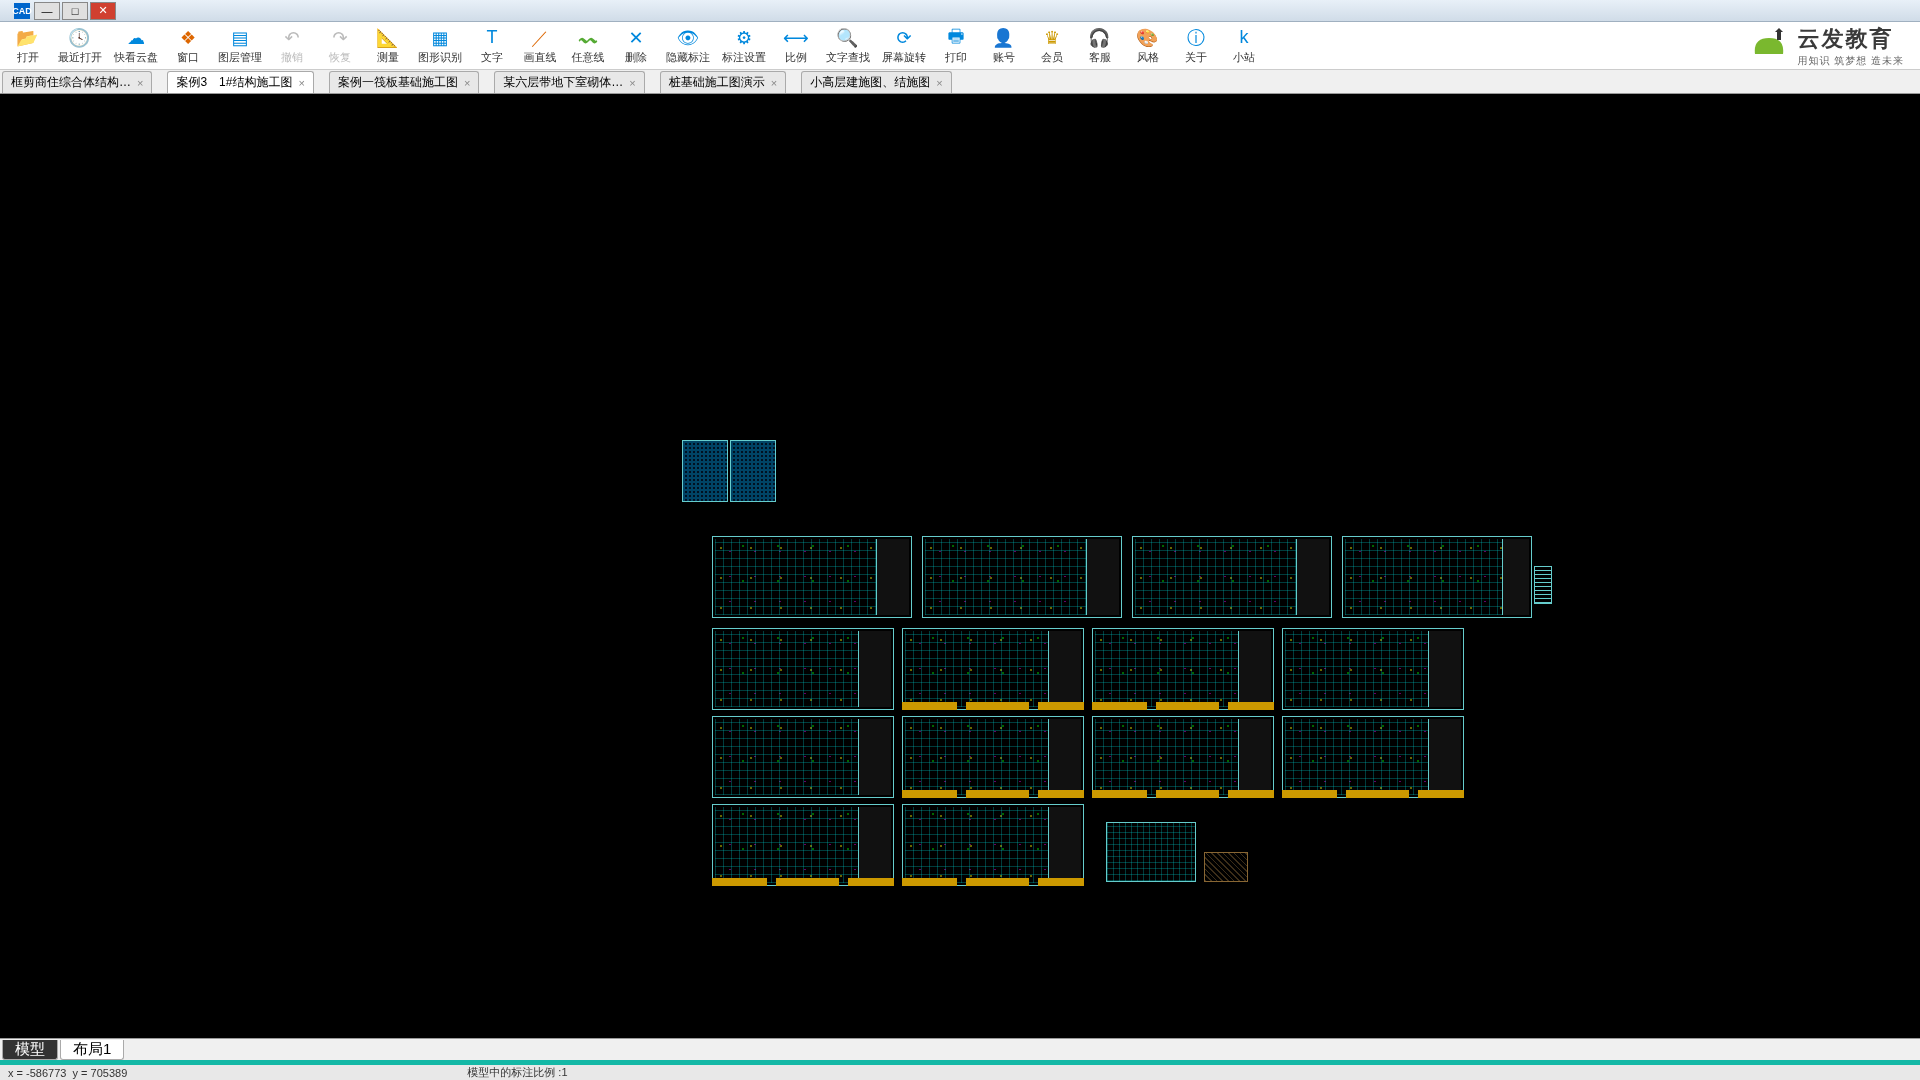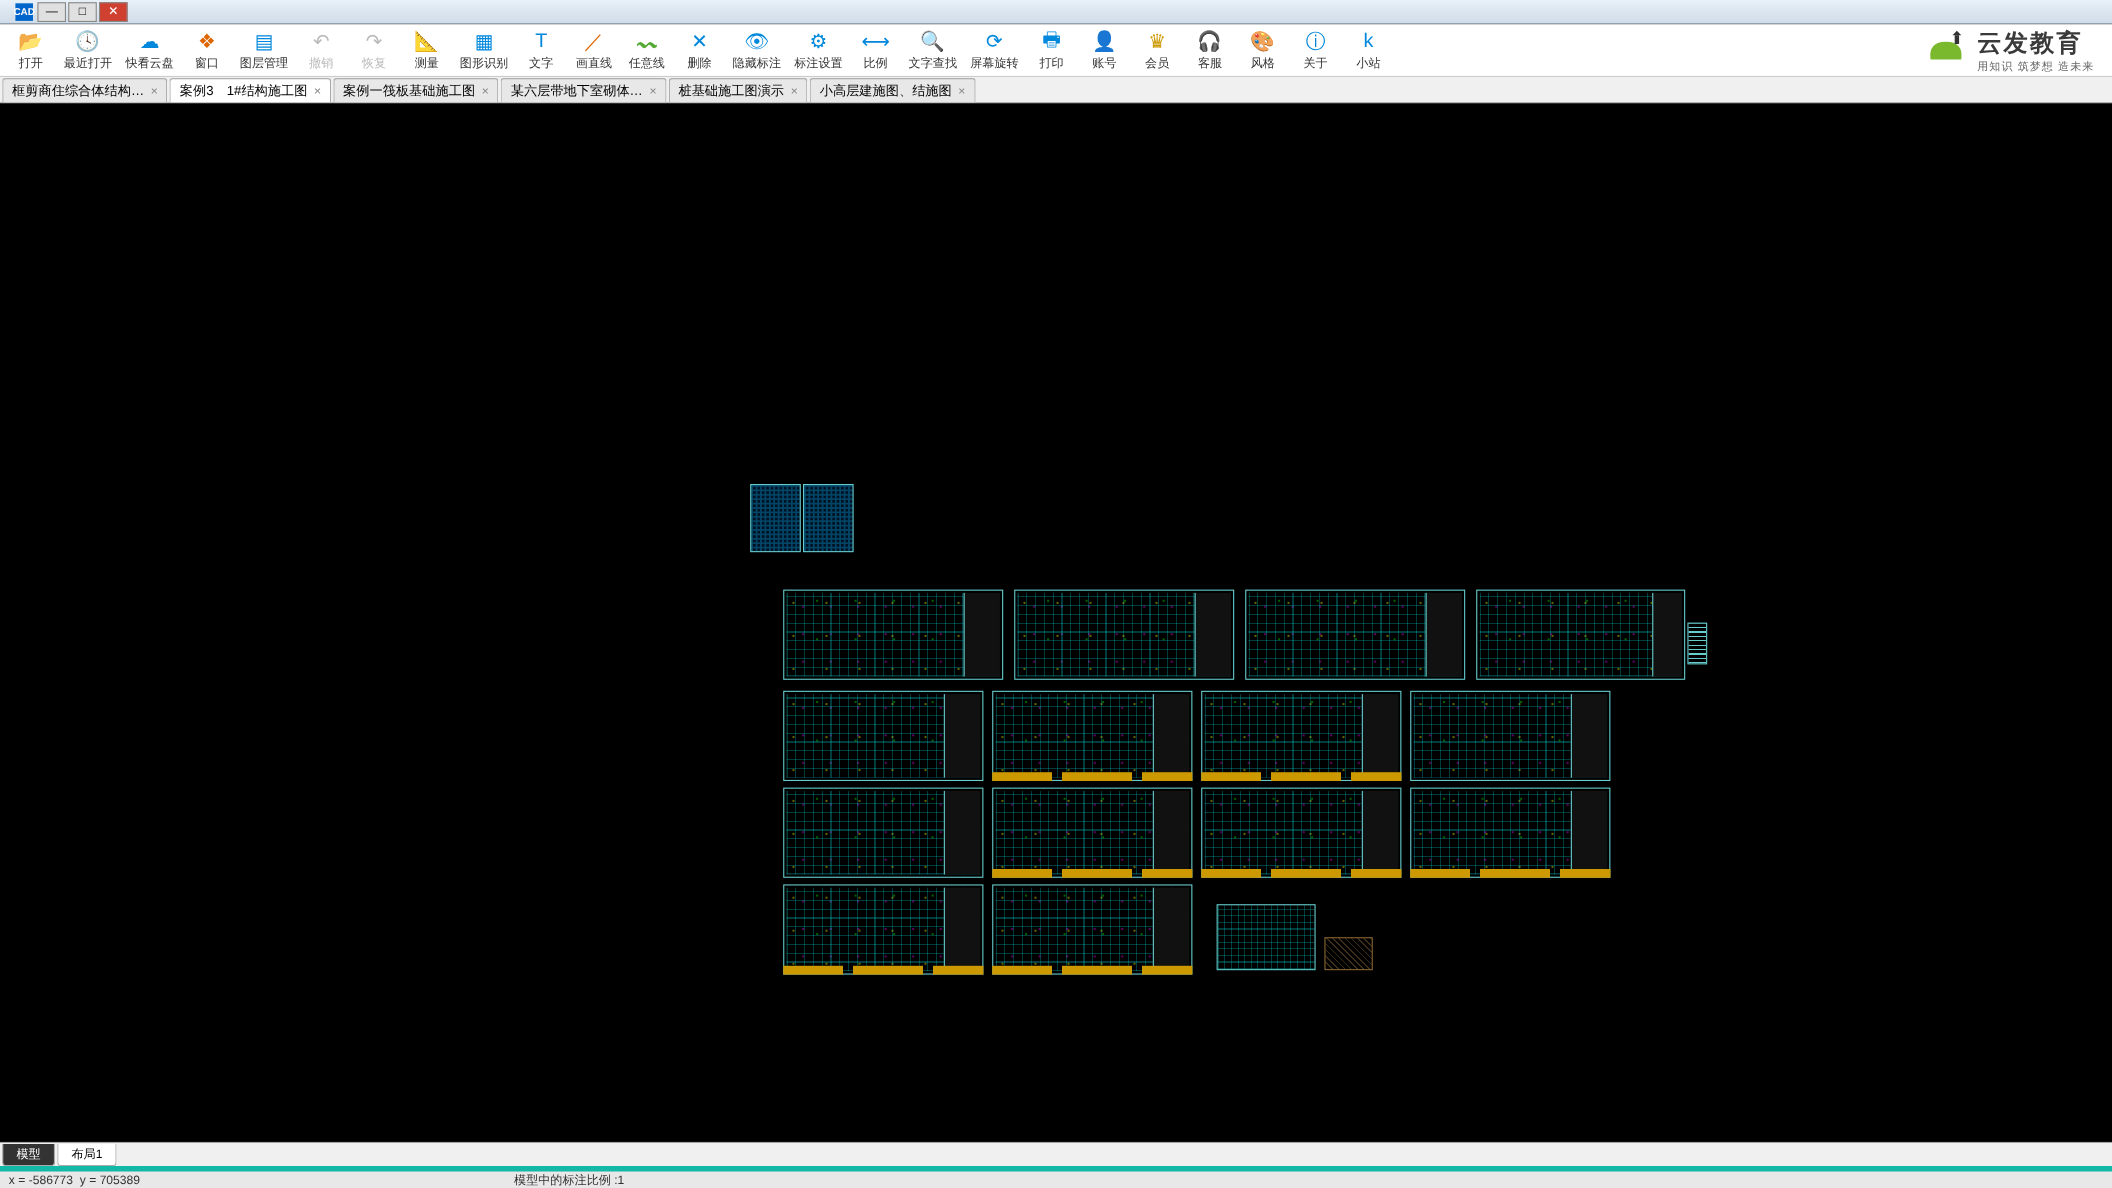--- a/index.html
+++ b/index.html
@@ -18,21 +18,21 @@
 .toolbar .tool-label { font-size: 11px; color: #333; margin-top: 1px; white-space: nowrap; }
 .toolbar .tool-item.disabled .tool-icon, .toolbar .tool-item.disabled .tool-label { color: #bbb; }
 .toolbar .spacer { flex: 1; }
 .toolbar .brand { display: flex; padding-right: 12px; }
 .toolbar .brand-icon { width: 44px; height: 44px; margin-right: 6px; }
 .toolbar .brand-text { display: flex; flex-direction: column; }
 .toolbar .brand-title { font-size: 22px; font-weight: bold; color: #3a3a3a; letter-spacing: 2px; }
 .toolbar .brand-sub { font-size: 10px; color: #666; letter-spacing: 1px; }
 
 .tabbar { height: 24px; background: #f0f0f0; display: flex; align-items: flex-end; border-bottom: 1px solid #999; padding-left: 2px; }
-.tabbar .tab { height: 22px; padding: 0 8px; background: #e8e8e8; border: 1px solid #aaa; border-bottom: none; margin-right: 2px; display: flex; align-items: center; font-size: 12px; cursor: pointer; border-radius: 3px 3px 0 0; }
+.tabbar .tab { height: 22px; padding: 0 8px; background: #e8e8e8; border: 1px solid #aaa; border-bottom: none; margin-right: 15px; display: flex; align-items: center; font-size: 12px; cursor: pointer; border-radius: 3px 3px 0 0; }
 .tabbar .tab.active { background: #fff; font-weight: normal; }
 .tabbar .tab .tab-close { margin-left: 6px; color: #888; font-size: 11px; }
 
 .canvas { position: relative; width: 100%; height: calc(100% - 22px - 48px - 24px - 22px - 20px); background: #000; overflow: hidden; }
 
 .sheet { position: absolute; border: 1px solid #6cc; }
 .sheet-small { width: 46px; height: 62px; background: linear-gradient(90deg, #004466 2px, transparent 2px), linear-gradient(#004466 2px, transparent 2px); background-size: 4px 4px; background-color: #001122; }
 .sheet-small.left { left: 682px; top: 346px; }
 .sheet-small.right { left: 730px; top: 346px; }
 
@@ -57,21 +57,21 @@
 .row3 .sheet-engr { top: 622px; }
 .row4 .sheet-engr { top: 710px; }
 .rowN .s1 { left: 712px; } .rowN .s2 { left: 902px; } .rowN .s3 { left: 1092px; } .rowN .s4 { left: 1282px; }
 
 .row4 .s3b { position: absolute; left: 1106px; top: 728px; width: 90px; height: 60px; border: 1px solid #6cc; background: repeating-linear-gradient(0deg, rgba(0,200,200,0.3) 0 1px, transparent 1px 6px), repeating-linear-gradient(90deg, rgba(0,200,200,0.3) 0 1px, transparent 1px 6px); }
 .row4 .s3c { position: absolute; left: 1204px; top: 758px; width: 44px; height: 30px; border: 1px solid #886633; background: repeating-linear-gradient(45deg, rgba(200,150,80,0.3) 0 1px, transparent 1px 4px); }
 
 .btm-yellow { position: absolute; height: 8px; background: linear-gradient(90deg, #cc9900 0 30%, transparent 30% 35%, #cc9900 35% 70%, transparent 70% 75%, #cc9900 75%); }
 
 .layout-tabs { height: 22px; background: #f0f0f0; display: flex; align-items: center; border-top: 1px solid #999; padding-left: 2px; }
-.layout-tabs .ltab { height: 20px; padding: 0 12px; background: #fff; border: 1px solid #aaa; border-top: none; margin-right: 2px; font-size: 11px; display: flex; align-items: center; cursor: pointer; border-radius: 0 0 3px 3px; }
+.layout-tabs .ltab { height: 20px; padding: 0 12px; background: #fff; border: 1px solid #aaa; border-top: none; margin-right: 2px; font-size: 15px; display: flex; align-items: center; cursor: pointer; border-radius: 0 0 3px 3px; }
 .layout-tabs .ltab.active { background: #333; color: #fff; }
 
 .statusbar { height: 20px; background: #e8e8e8; display: flex; align-items: center; font-size: 11px; color: #333; padding: 0 8px; border-top: 5px solid #14b8a6; }
 .statusbar .coord { margin-right: 40px; }
 .statusbar .scale { margin-left: 300px; }
 
 .toolbar .vip { color: #cc9900; }
 .toolbar .accent-blue { color: #0088dd; }
 .toolbar .accent-orange { color: #dd6600; }
 .toolbar .accent-green { color: #55aa33; }

